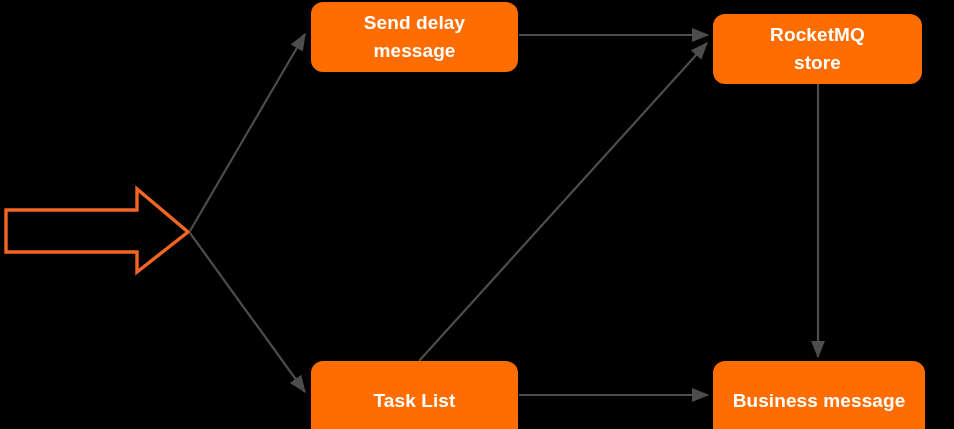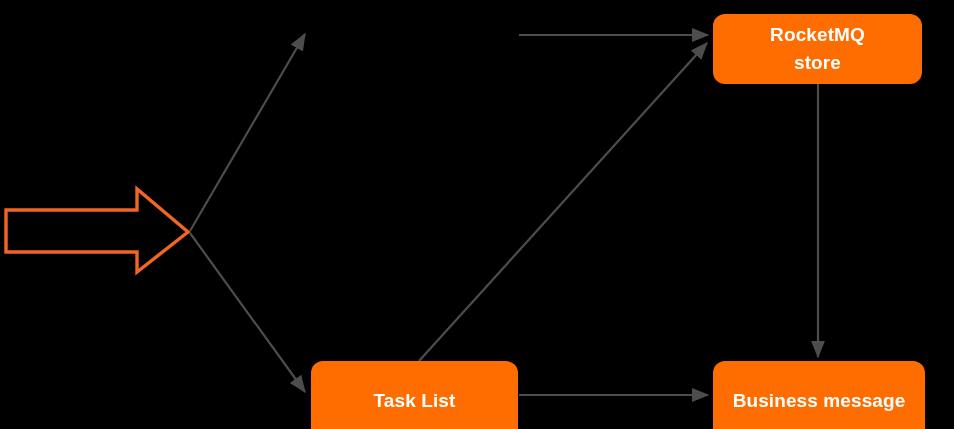--- a/index.html
+++ b/index.html
@@ -95,20 +95,24 @@
 
     <line x1="519" y1="35" x2="708" y2="35" stroke="#4D4D4D" stroke-width="2.2" marker-end="url(#arrowhead)"></line>
 
     <line x1="419" y1="361" x2="707" y2="43" stroke="#4D4D4D" stroke-width="2.2" marker-end="url(#arrowhead)"></line>
 
     <line x1="818" y1="73" x2="818" y2="357" stroke="#4D4D4D" stroke-width="2.2" marker-end="url(#arrowhead)"></line>
 
     <line x1="519" y1="395" x2="708" y2="395" stroke="#4D4D4D" stroke-width="2.2" marker-end="url(#arrowhead)"></line>
   </svg>
 
+  <div class="node-box" id="node-send-delay">
+    <span class="node-label">Send delay
+message</span>
+  </div>
 
   <div class="node-box" id="node-rocketmq-store">
     <span class="node-label">RocketMQ
 store</span>
   </div>
 
   <div class="node-box" id="node-task-list">
     <span class="node-label">Task List</span>
   </div>
 

